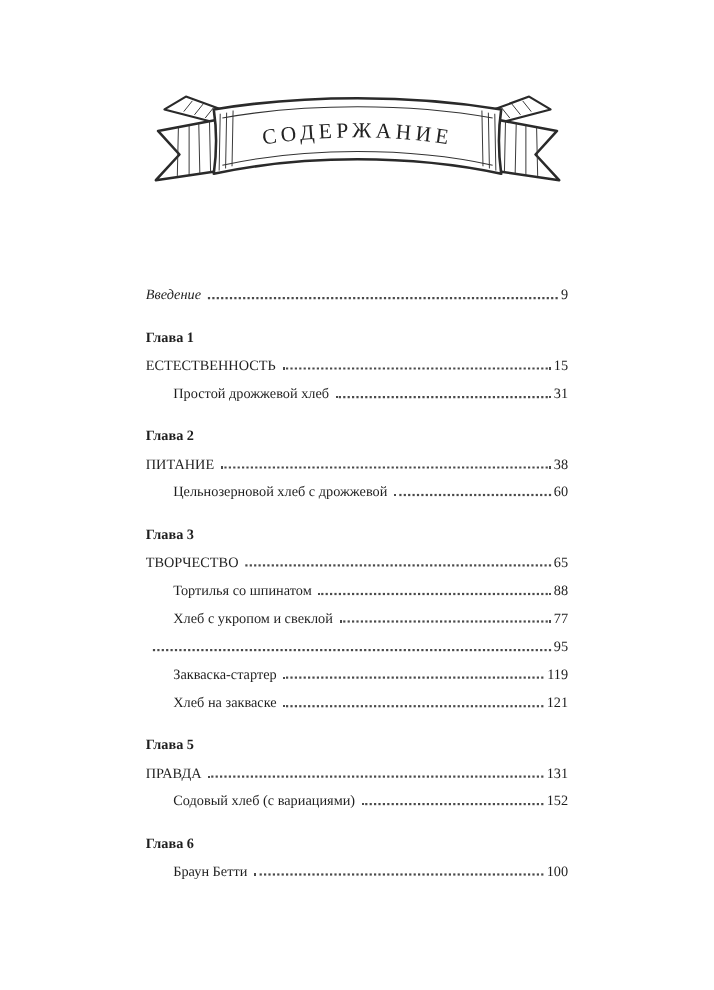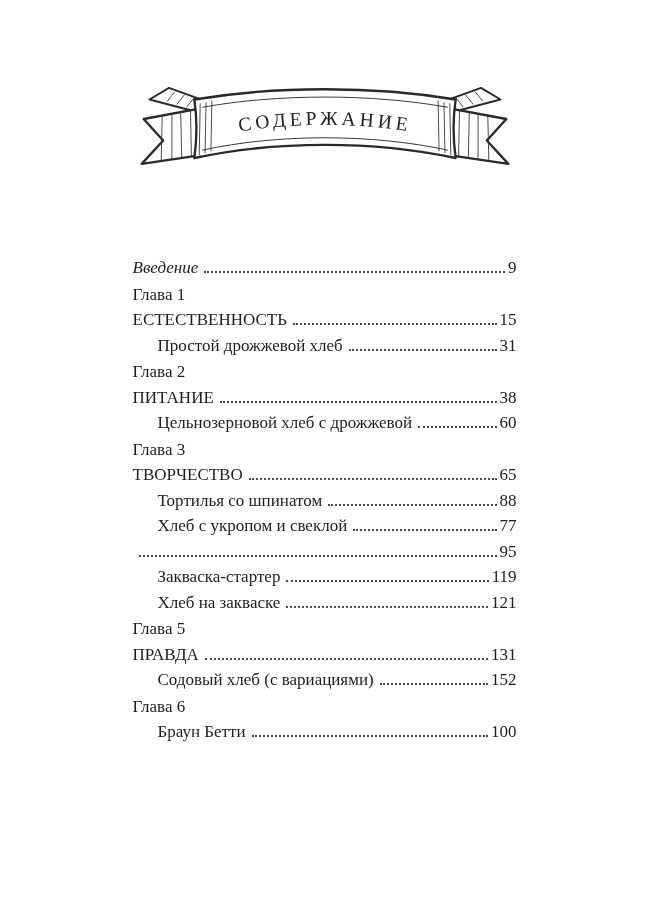--- a/index.html
+++ b/index.html
@@ -13,30 +13,30 @@
     color: #1e1e1e;
   }
   .banner-wrap {
     width: 390px;
     margin: 80px auto 0 auto;
   }
   .banner-wrap svg { display: block; }
   .toc {
     width: 384px;
     margin: 58px auto 0 auto;
-    font-size: 17px;
+    font-size: 13px;
   }
   .row {
     display: flex;
     align-items: baseline;
     line-height: 25.5px;
   }
   .chapter {
-    font-weight: normal;
-    margin-top: 1px;
+    font-weight: bold;
+    margin-top: 13px;
     line-height: 25.5px;
   }
   .sub { padding-left: 25px; justify-content: space-between; }
   .intro .toc-label { font-style: italic; }
   .toc-label { white-space: nowrap; }
   .dots {
     flex: 1;
     min-width: 12px;
     margin: 0 3px 0 6px;
     border-bottom: 2px dotted #4a4a4a;

